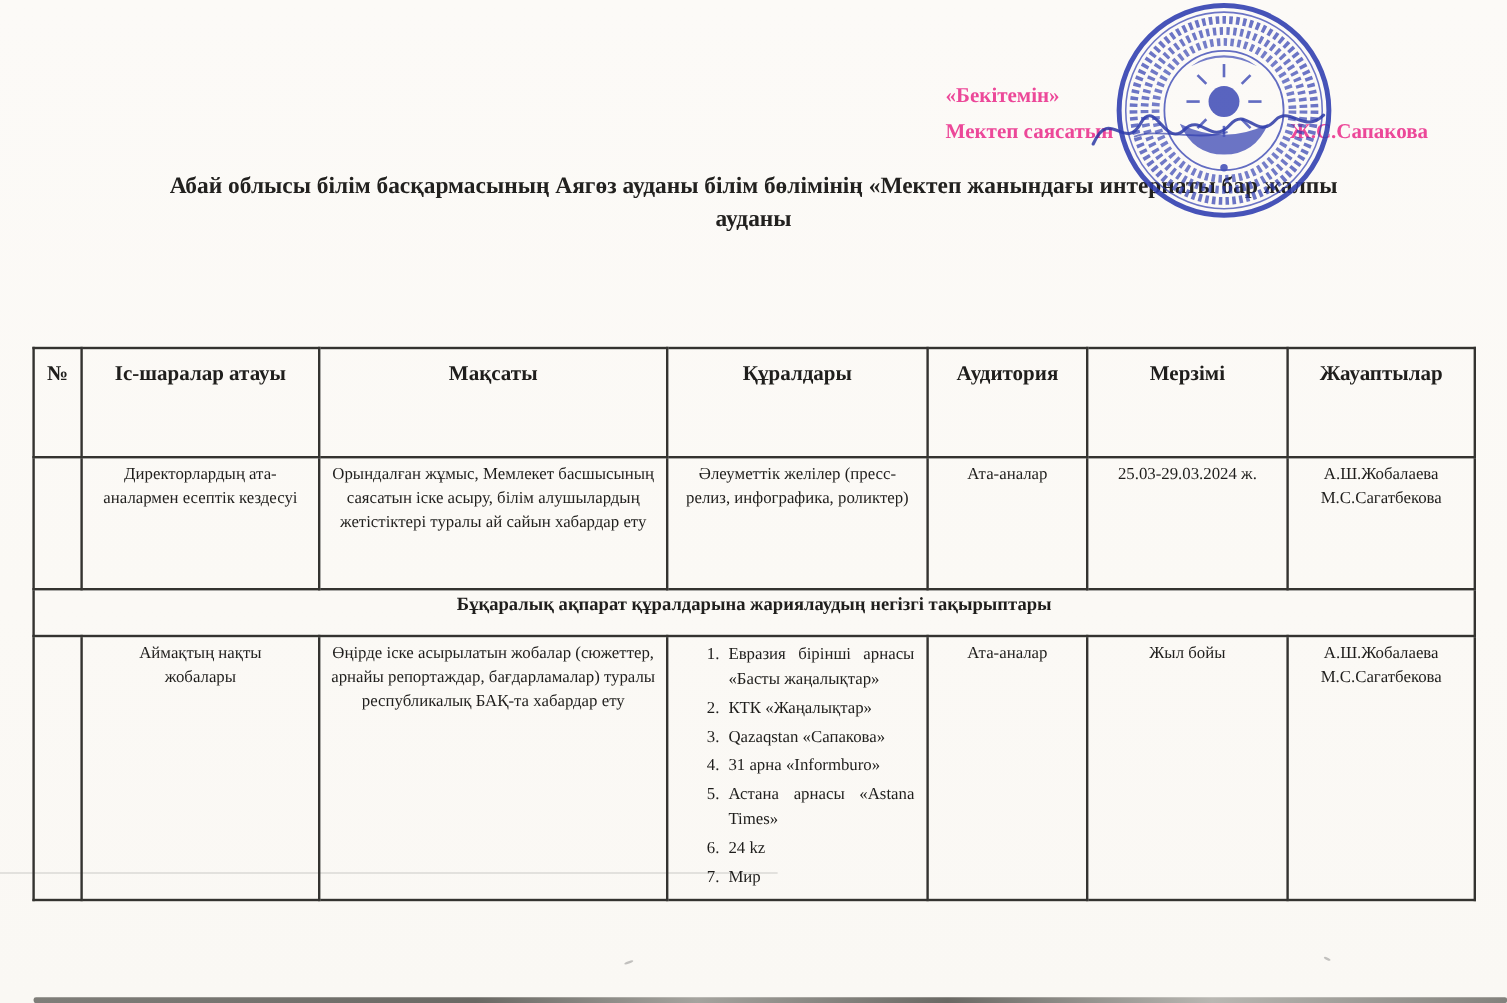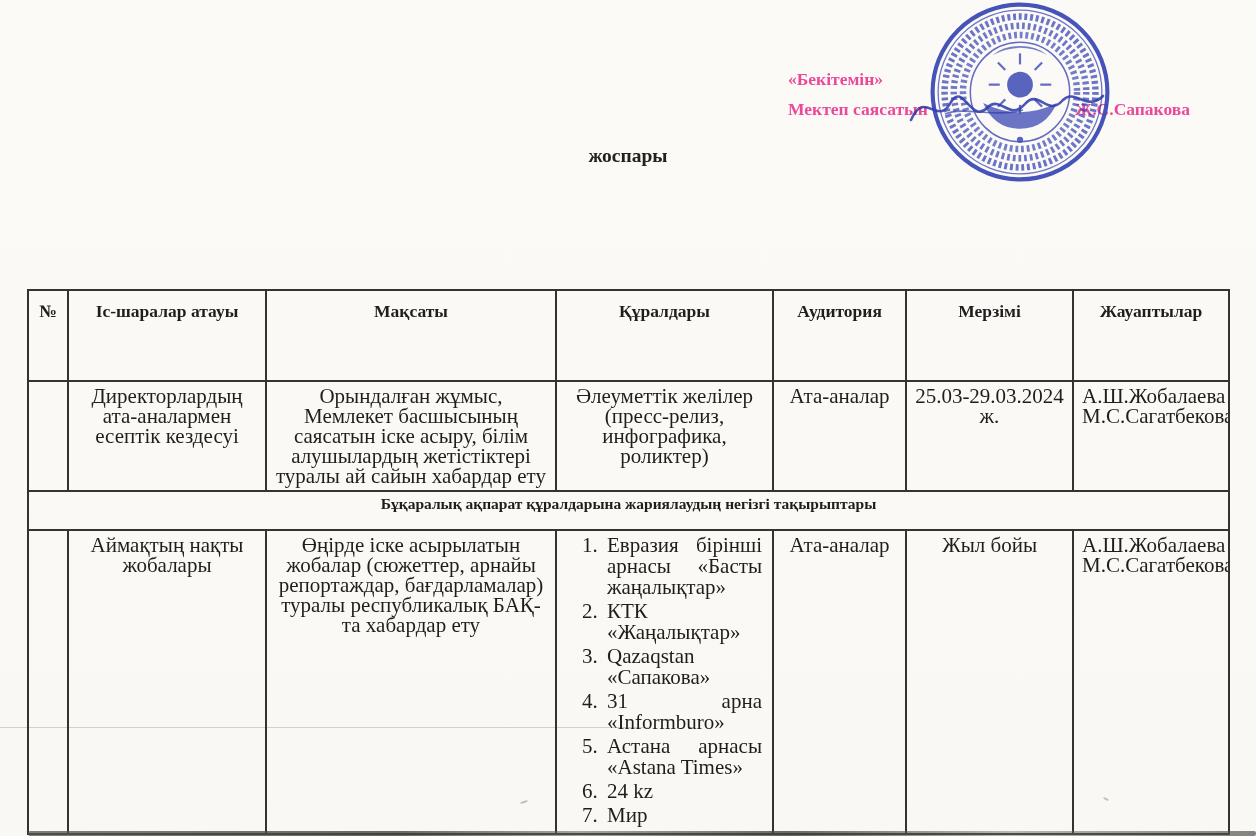--- a/index.html
+++ b/index.html
@@ -38,21 +38,21 @@
   
   .media-table {
     position: absolute; left: 27px; top: 289px;
     border-collapse: collapse; table-layout: fixed; width: 1201px;
     background: transparent; z-index: 1;
   }
   .media-table th, .media-table td {
     border: 2px solid #343330;
     vertical-align: top; text-align: center;
     padding: 4px 8px;
-    font-size: 21px; line-height: 20px;
+    font-size: 14px; line-height: 20px;
     overflow: hidden;
   }
   .media-table th {
     font-size: 17.5px; line-height: 22px; font-weight: bold;
     padding-top: 9px; height: 91px;
   }
   .row-data1 td { height: 110px; }
   .section-row td {
     height: 39px; padding: 2px 4px;
     font-weight: bold; font-size: 15.5px;
@@ -124,21 +124,22 @@
         <line x1="84" y1="108" x2="76" y2="116"></line>
           <line x1="116" y1="108" x2="124" y2="116"></line>
       </g>
       <path d="M60,112 Q100,132 140,112 Q128,140 100,140 Q72,140 60,112 Z" stroke="none" opacity="0.8"></path>
       <path d="M70,60 Q100,44 130,60 Q118,50 100,50 Q82,50 70,60 Z" stroke="none" opacity="0.75"></path>
       <circle cx="100" cy="152" r="3.4" stroke="none" opacity="0.9"></circle>
     </g>
   </svg>
 
   <div class="doc-title">
-    <div>жоспары</div>
+    <div>Абай облысы білім басқармасының Аягөз ауданы білім бөлімінің «Мектеп жанындағы интернаты бар жалпы</div>
+    <div>ауданы</div>
   </div>
 
   <table class="media-table">
     <colgroup>
       <col style="width:40px">
         <col style="width:198px">
         <col style="width:290px">
       <col style="width:217px">
         <col style="width:133px">
         <col style="width:167px">

